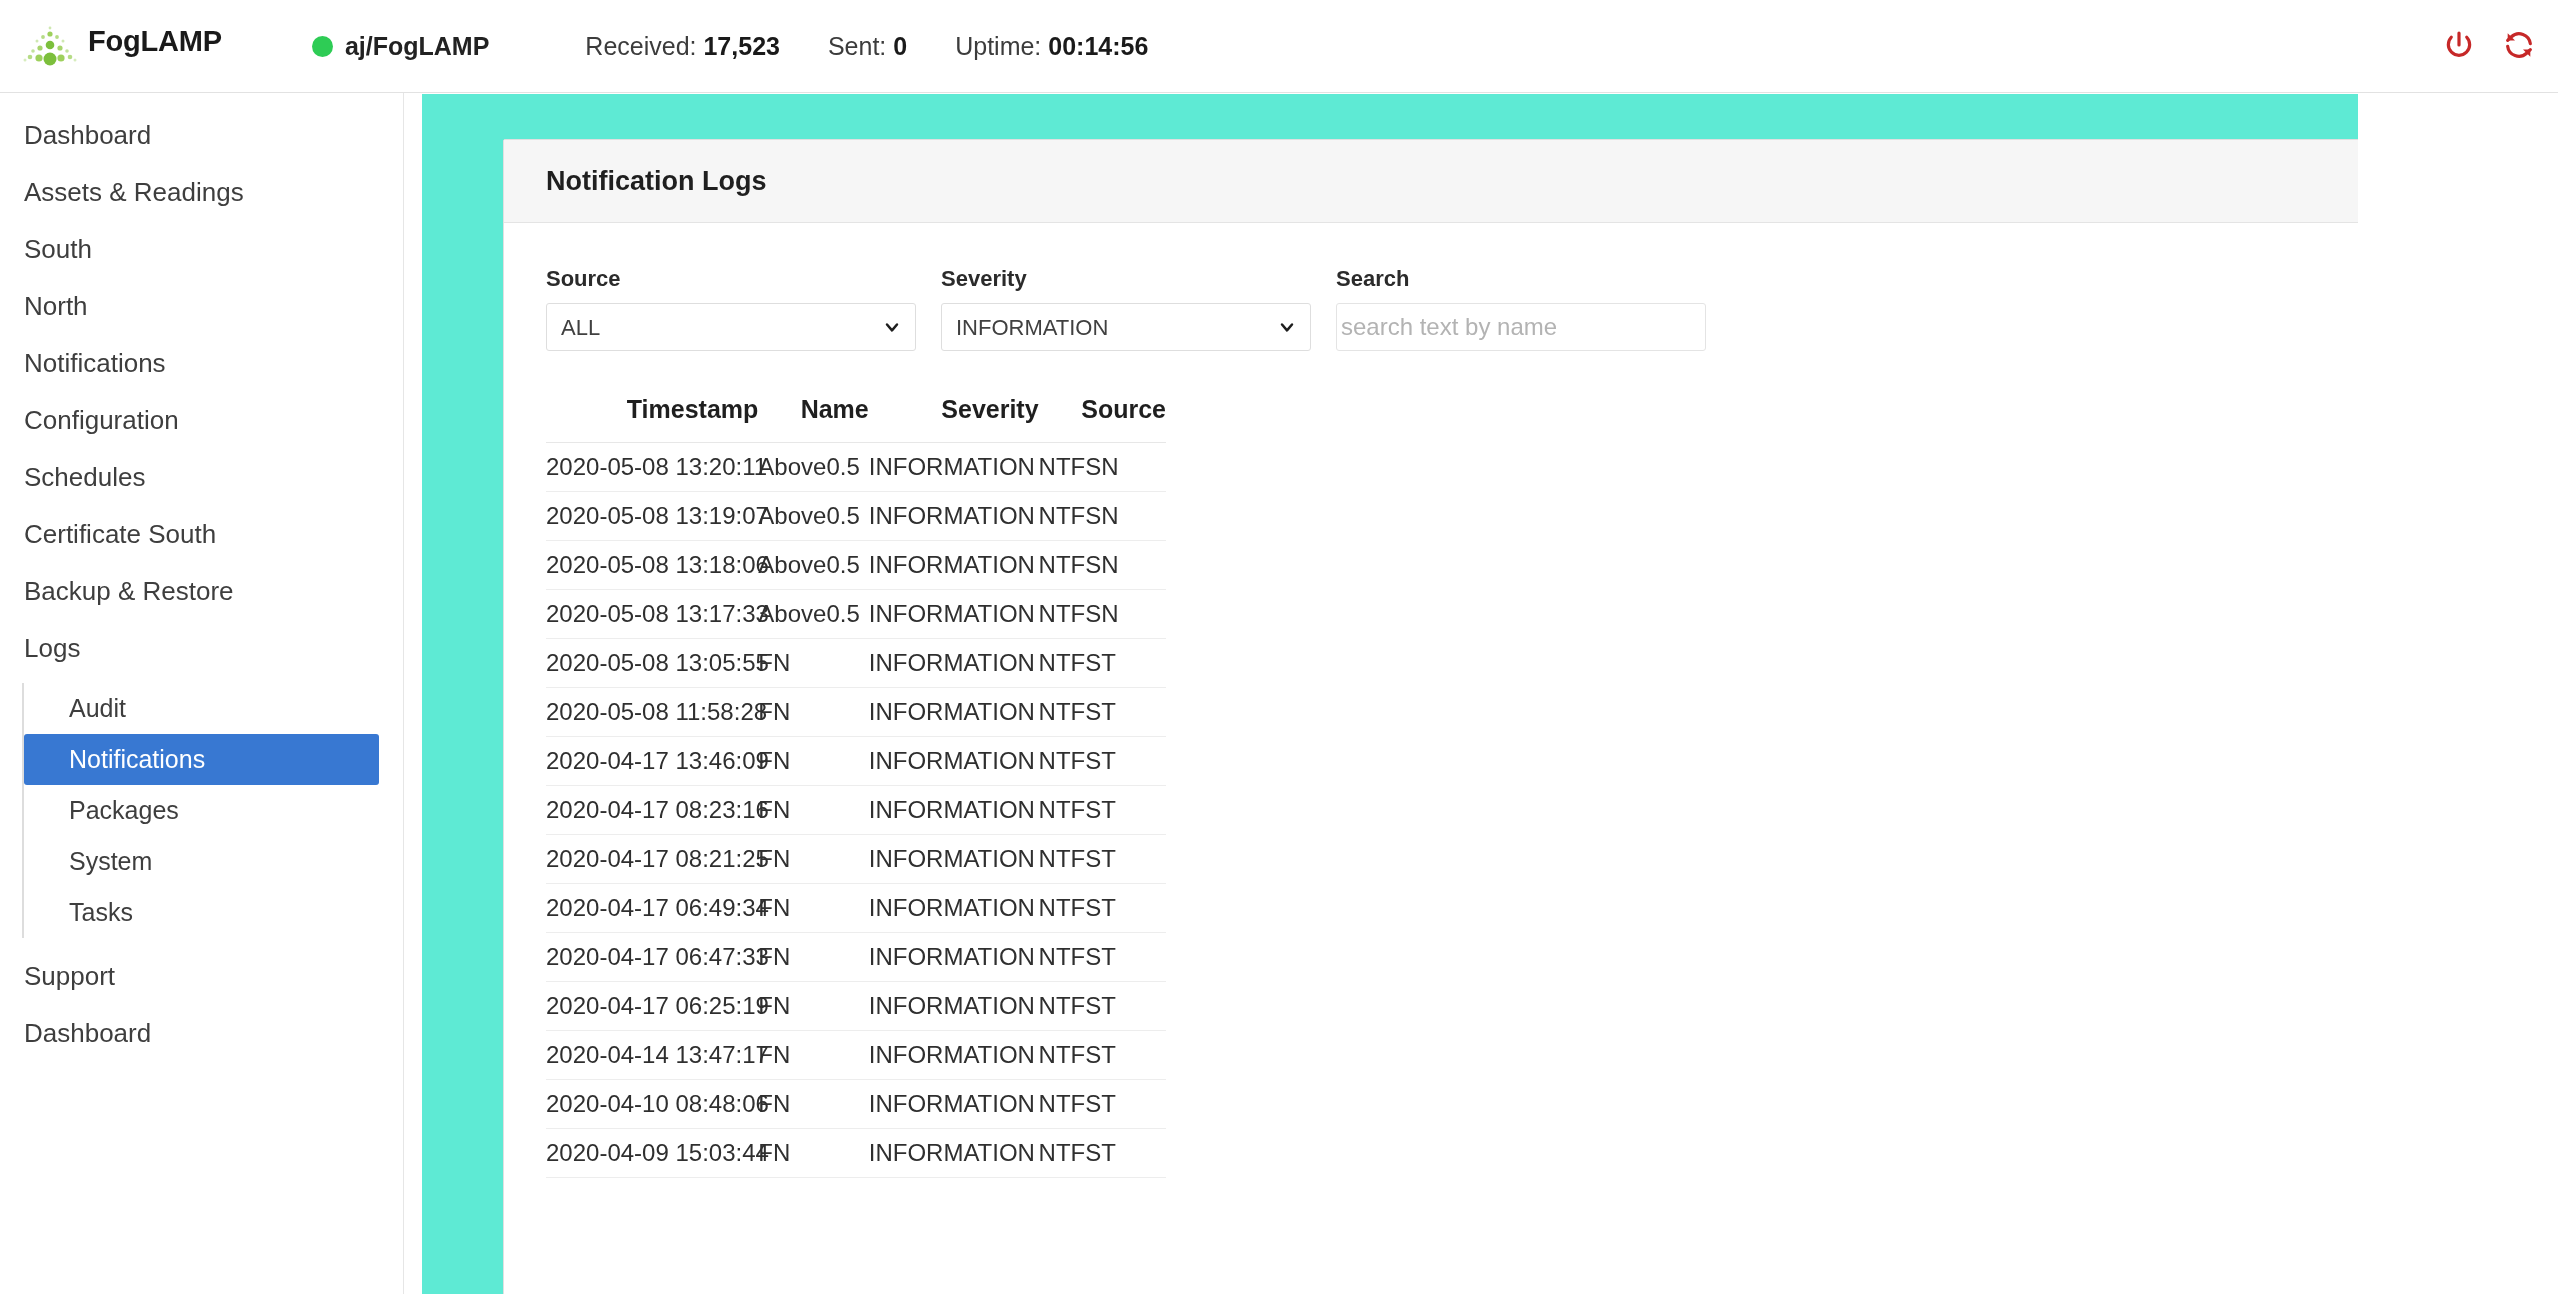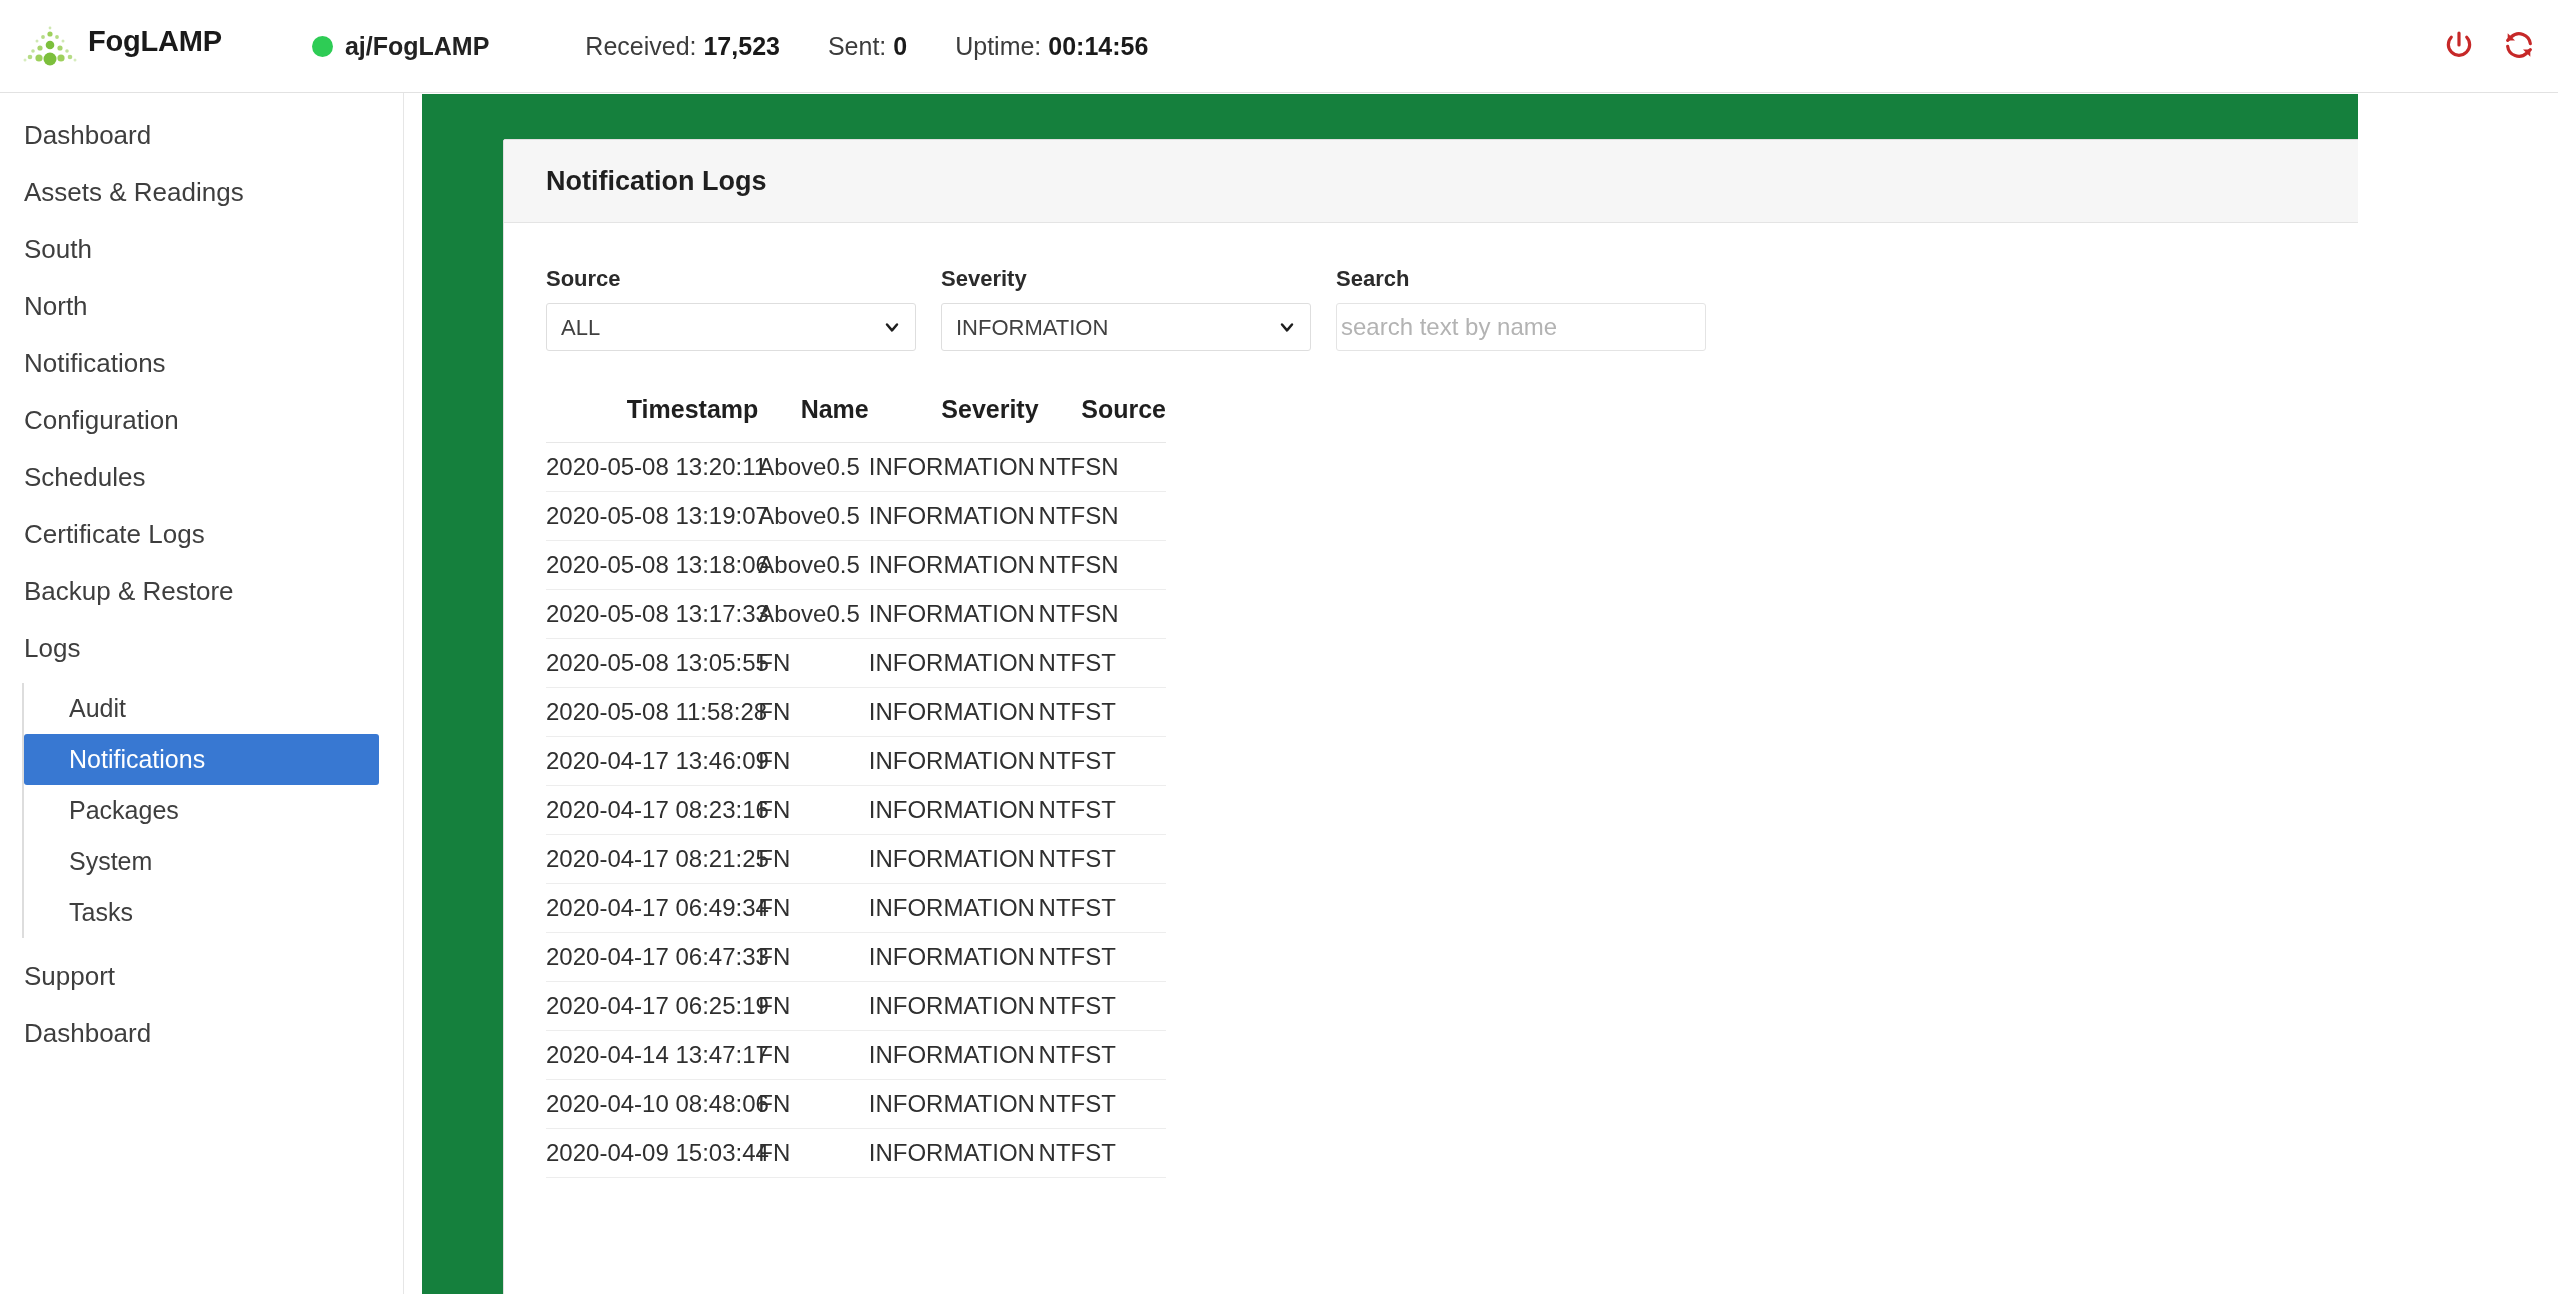--- a/index.html
+++ b/index.html
@@ -89,21 +89,21 @@
   .subnav-item.active {
     background: #3878d2;
     color: #ffffff;
     border-radius: 3px;
   }
 
   
   .content {
     position: absolute; left: 422px; top: 94px;
     width: 1936px; height: 1200px;
-    background: #15803d;
+    background: #5eead4;
     overflow: hidden;
   }
   .card {
     position: absolute; left: 81px; top: 45px;
     width: 1976px; height: 1200px;
     background: #ffffff;
     border: 1px solid #e0e0e0;
     border-radius: 2px;
   }
   .card-header {
@@ -266,21 +266,21 @@
 </div>
 
 <nav class="sidebar">
   <a class="nav-item">Dashboard</a>
   <a class="nav-item">Assets &amp; Readings</a>
   <a class="nav-item">South</a>
   <a class="nav-item">North</a>
   <a class="nav-item">Notifications</a>
   <a class="nav-item">Configuration</a>
   <a class="nav-item">Schedules</a>
-  <a class="nav-item">Certificate Logs</a>
+  <a class="nav-item">Certificate South</a>
   <a class="nav-item">Backup &amp; Restore</a>
   <a class="nav-item">Logs</a>
 
   <div class="subnav">
     <a class="subnav-item">Audit</a>
     <a class="subnav-item active">Notifications</a>
     <a class="subnav-item">Packages</a>
     <a class="subnav-item">System</a>
     <a class="subnav-item">Tasks</a>
   </div>

